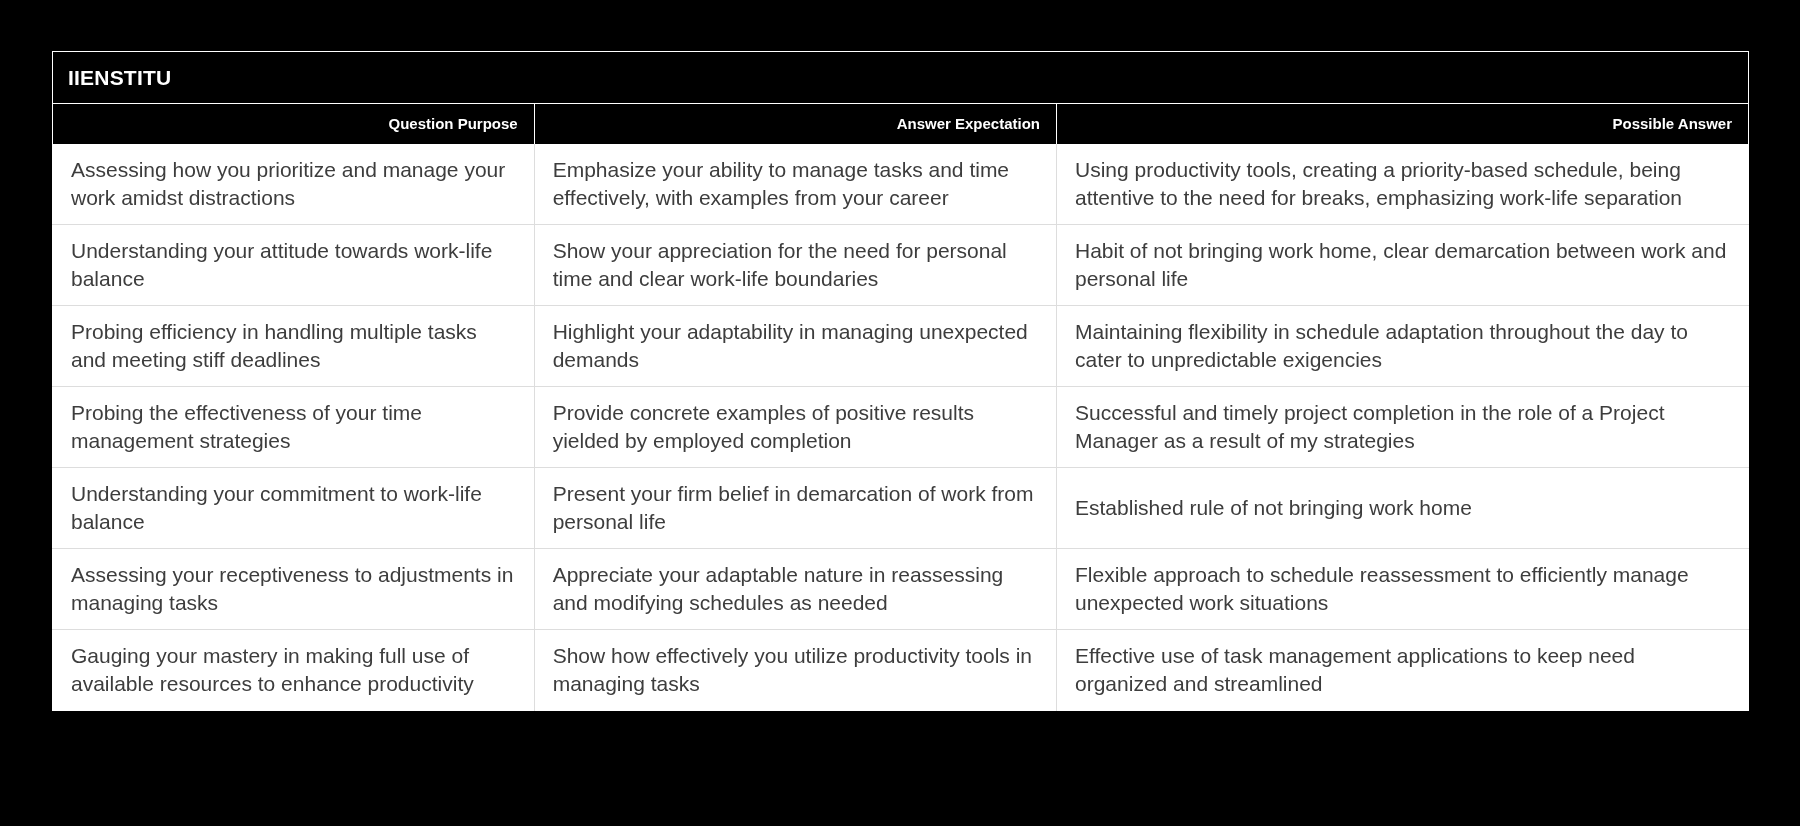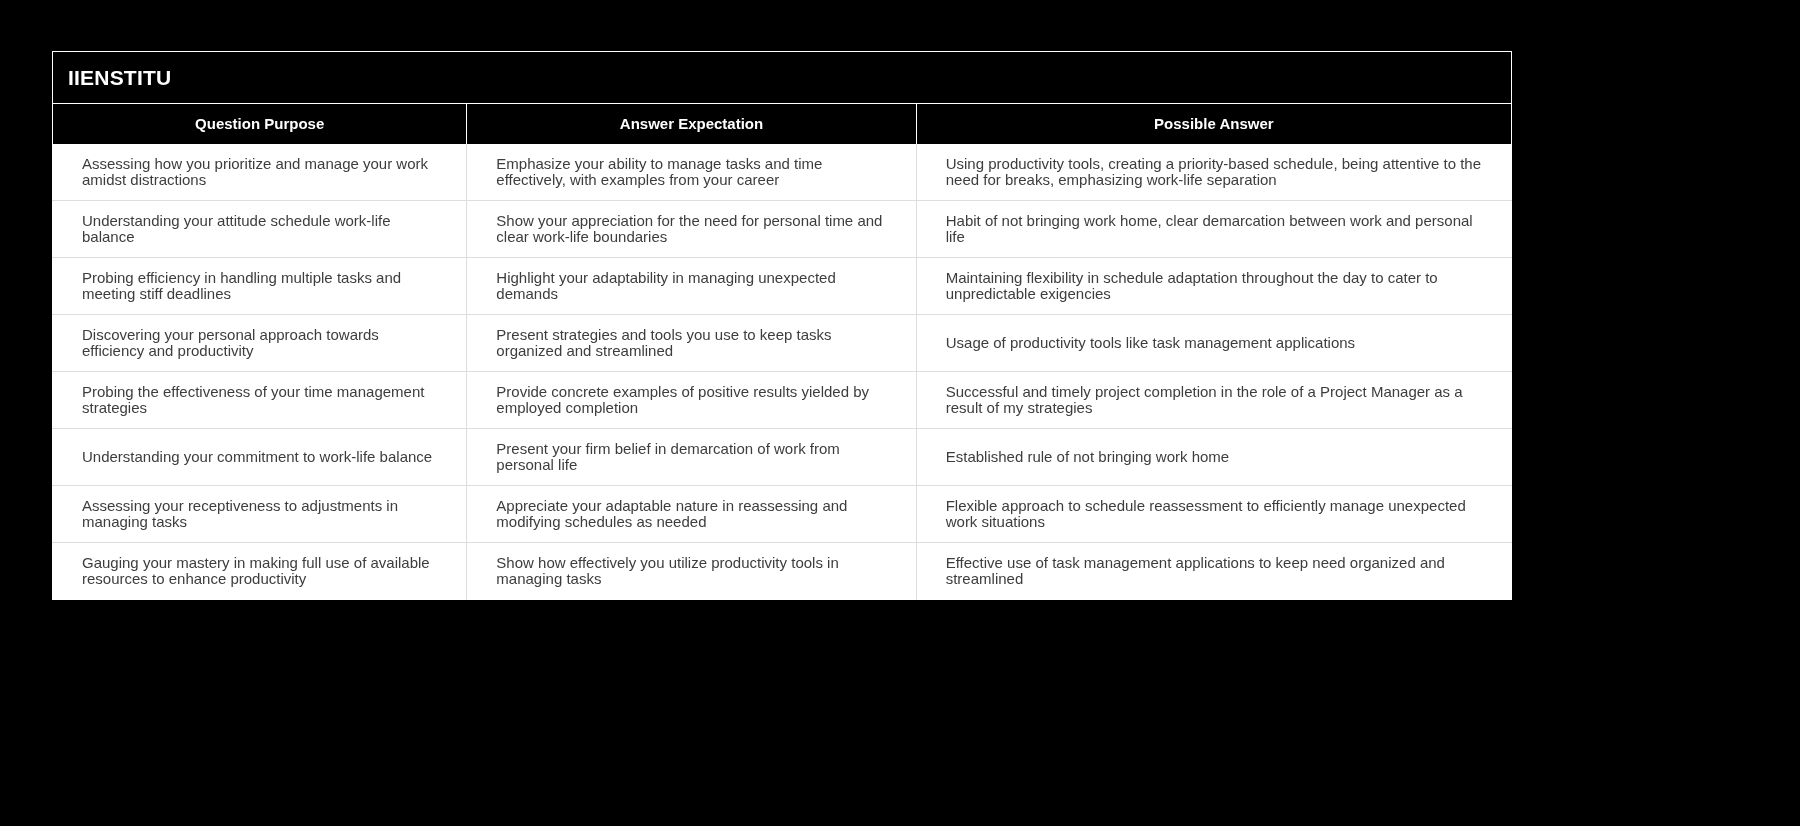--- a/index.html
+++ b/index.html
@@ -18,21 +18,21 @@
     width: 1800px;
     height: 826px;
     background: var(--page-bg);
     overflow: hidden;
     font-family: "Liberation Sans", "DejaVu Sans", sans-serif;
   }
   .table-wrap {
     position: absolute;
     left: 52px;
     top: 51px;
-    width: 1460px;
+    width: 1697px;
   }
   table.main-table {
     width: 100%;
     border-collapse: collapse;
     background: var(--body-bg);
     border: 1px solid var(--frame-border);
     table-layout: fixed;
   }
   col.c1 { width: 28.4%; }
   col.c2 { width: 30.8%; }
@@ -47,33 +47,33 @@
     padding: 12px 15px;
     line-height: 27px;
     border-bottom: 1px solid var(--frame-border);
     letter-spacing: 0.2px;
   }
   tr.header-row th {
     background: var(--header-bg);
     color: var(--header-text);
     font-size: 15px;
     font-weight: bold;
-    text-align: center;
+    text-align: right;
     padding: 10px 16px;
     line-height: 20px;
     border-right: 1px solid var(--frame-border);
   }
   tr.header-row th:last-child { border-right: none; }
 
   tbody td {
     background: var(--body-bg);
     color: var(--body-text);
-    font-size: 15px;
-    line-height: 16px;
-    padding: 12px 29px;
+    font-size: 21px;
+    line-height: 28px;
+    padding: 12px 18px;
     vertical-align: middle;
     border-top: 1px solid var(--divider);
     border-right: 1px solid var(--divider);
     text-align: left;
   }
   tbody td:last-child { border-right: none; }
   tbody tr:first-child td { border-top: none; }
 </style>
 </head>
 <body>
@@ -96,36 +96,31 @@
       </tr>
     </thead>
     <tbody id="table-body">
   <tr>
     <td>Assessing how you prioritize and manage your work amidst distractions</td>
     <td>Emphasize your ability to manage tasks and time effectively, with examples from your career</td>
     <td>Using productivity tools, creating a priority-based schedule, being attentive to the need for breaks, emphasizing work-life separation</td>
   </tr>
 
   <tr>
-    <td>Understanding your attitude schedule work-life balance</td>
+    <td>Understanding your attitude towards work-life balance</td>
     <td>Show your appreciation for the need for personal time and clear work-life boundaries</td>
     <td>Habit of not bringing work home, clear demarcation between work and personal life</td>
   </tr>
 
   <tr>
     <td>Probing efficiency in handling multiple tasks and meeting stiff deadlines</td>
     <td>Highlight your adaptability in managing unexpected demands</td>
     <td>Maintaining flexibility in schedule adaptation throughout the day to cater to unpredictable exigencies</td>
   </tr>
 
-  <tr>
-    <td>Discovering your personal approach towards efficiency and productivity</td>
-    <td>Present strategies and tools you use to keep tasks organized and streamlined</td>
-    <td>Usage of productivity tools like task management applications</td>
-  </tr>
 
 
   <tr>
     <td>Probing the effectiveness of your time management strategies</td>
     <td>Provide concrete examples of positive results yielded by employed completion</td>
     <td>Successful and timely project completion in the role of a Project Manager as a result of my strategies</td>
   </tr>
 
   <tr>
     <td>Understanding your commitment to work-life balance</td>

